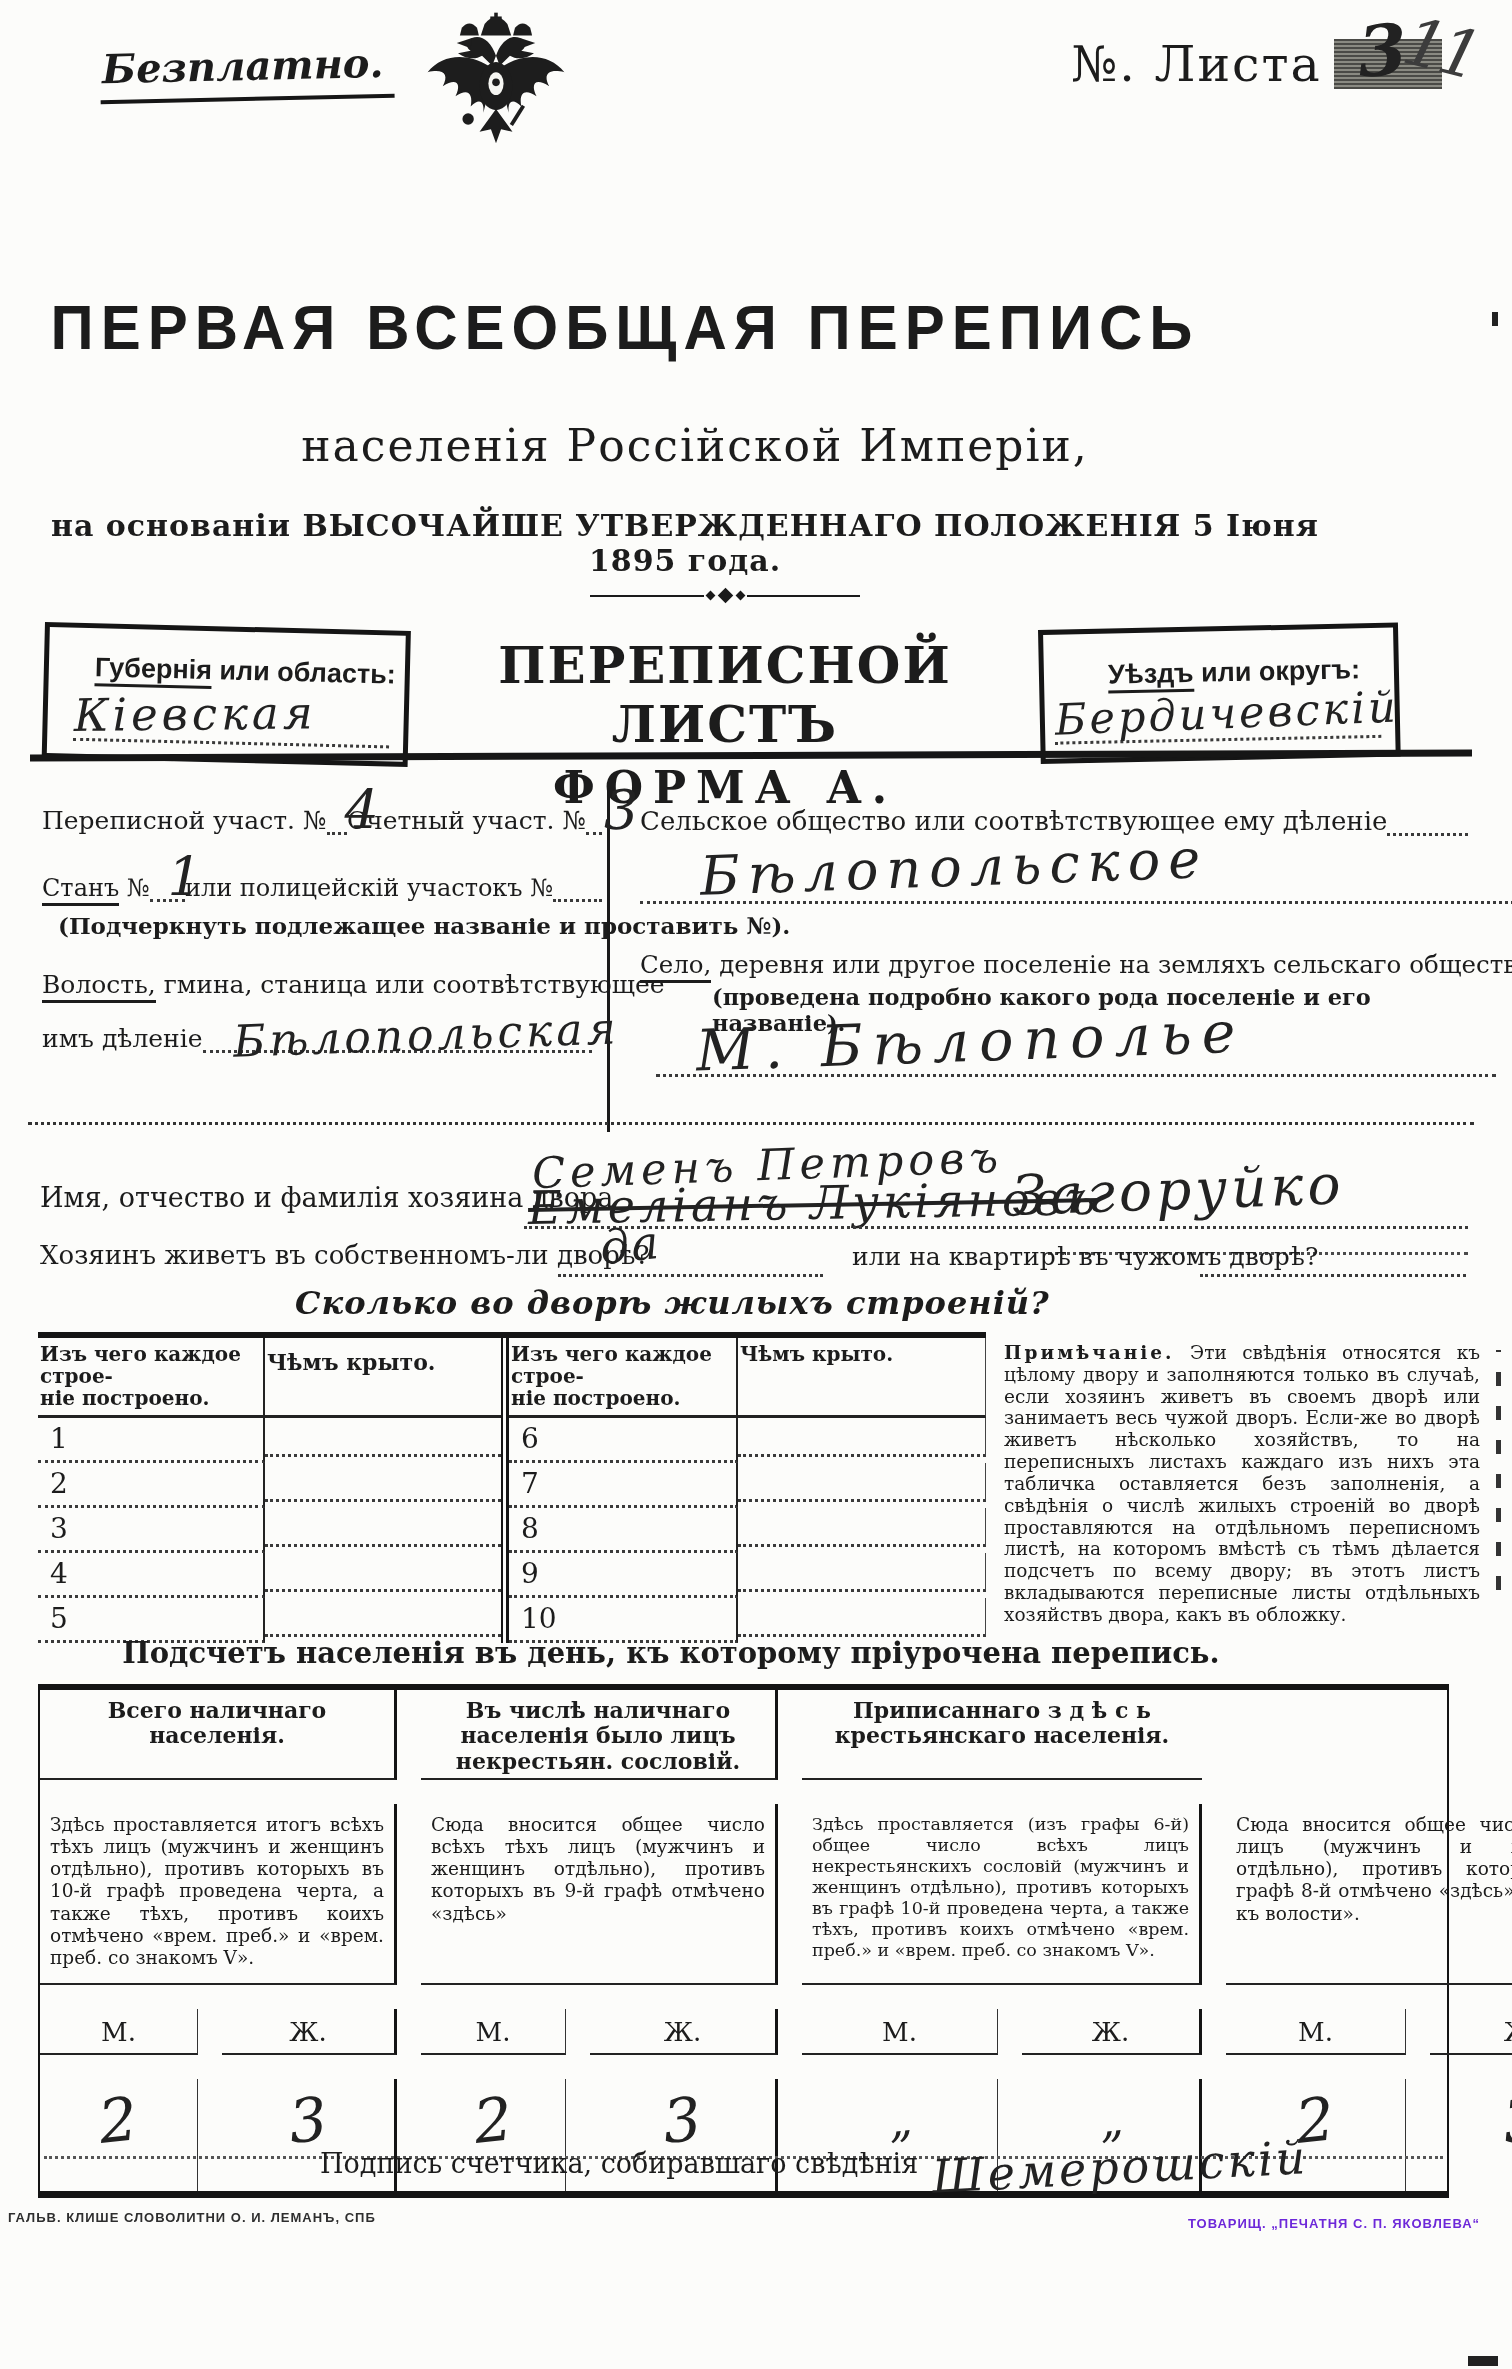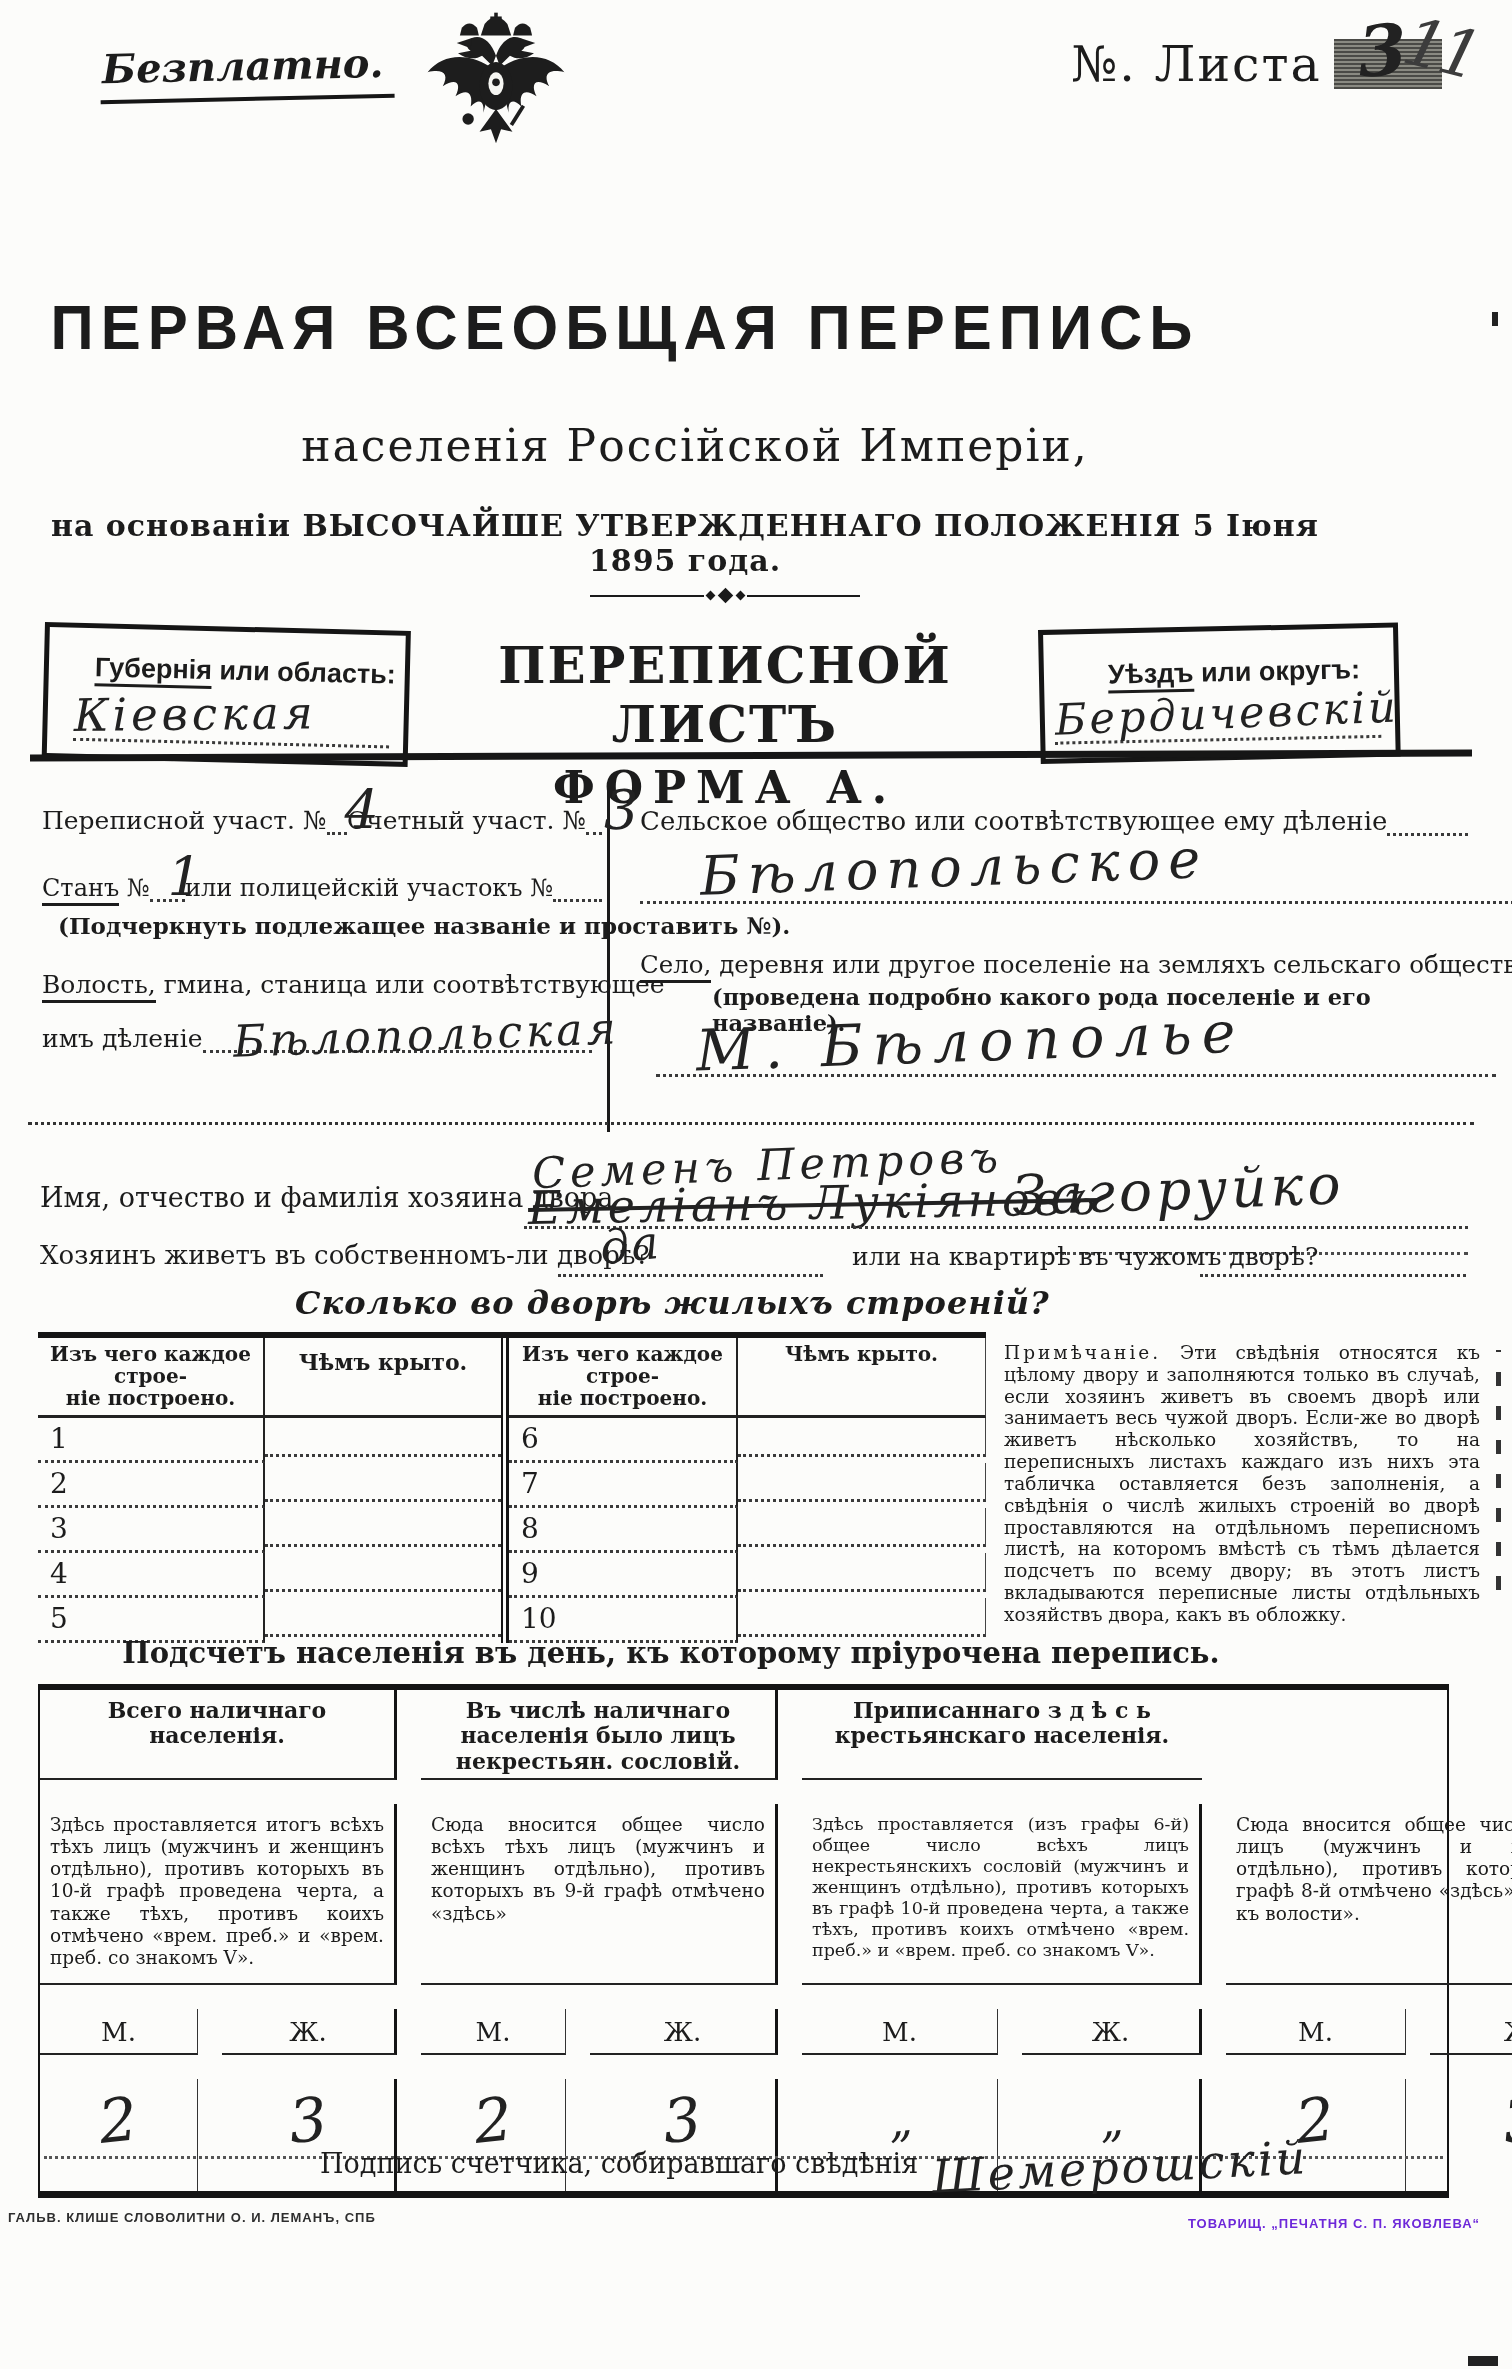--- a/index.html
+++ b/index.html
@@ -90,32 +90,32 @@
   .own-dots1{left:558px;top:1274px;width:265px;border-bottom:3px dotted #3a3a3a;}
   .own-label2{left:852px;top:1242px;font-size:25px;white-space:nowrap;}
   .own-dots2{left:1200px;top:1274px;width:266px;border-bottom:3px dotted #3a3a3a;}
   .bld-q{left:295px;top:1284px;width:700px;display:flex;align-items:flex-end;
     font-weight:bold;font-style:italic;font-size:32px;letter-spacing:1px;white-space:nowrap;}
   .bld-q .dots{flex:1;height:6px;margin-left:8px;}
   
   .bld-table{left:38px;top:1332px;width:948px;border-top:6px solid #151515;
     display:grid;grid-template-columns:227px 236px 8px 229px 248px;}
   .bld-table .dbl{background:linear-gradient(90deg,#151515 0 2.5px,transparent 2.5px 5.5px,#151515 5.5px 8px);}
-  .bld-h{font-weight:bold;font-size:20px;text-align:center;white-space:pre-line;
+  .bld-h{font-weight:bold;font-size:20px;text-align:left;white-space:pre-line;
     padding:5px 2px 6px;border-bottom:3px solid #222;line-height:1.1;}
   .bld-h.kryto{font-size:22px;padding-top:12px;}
   .bld-c1{border-right:2px solid #222;}
   .bld-c3{border-right:2px solid #222;}
   .bld-c4{border-right:1.5px solid #444;}
   .bld-num{font-size:28px;padding:4px 0 2px 12px;border-bottom:3px dotted #3a3a3a;height:36px;}
   .bld-empty{border-bottom:3px dotted #3a3a3a;height:36px;}
   
   .note-block{left:1004px;top:1342px;width:476px;font-size:18.5px;line-height:1.18;
     text-align:justify;font-weight:500;}
-  .note-lead{font-weight:normal;letter-spacing:3px;}
+  .note-lead{font-weight:bold;letter-spacing:3px;}
   
   .count-heading{left:40px;top:1636px;width:1262px;text-align:center;font-weight:bold;font-size:29px;}
   .count-table{left:38px;top:1684px;width:1407px;
     border-top:6px solid #141414;border-bottom:7px solid #141414;
     border-left:2.5px solid #141414;border-right:2.5px solid #141414;
     display:grid;grid-template-columns:158px 175px 145px 188px 196px 180px 180px 185px;
     grid-template-rows:auto auto 46px 112px;position:relative;gap:24px;}
   .g-title{grid-row:1;grid-column:span 2;border-bottom:2px solid #222;
     font-weight:bold;font-size:22px;text-align:center;padding:8px 4px 4px;line-height:1.15;}
   .g-desc{grid-row:2;grid-column:span 2;border-bottom:2.5px solid #222;

